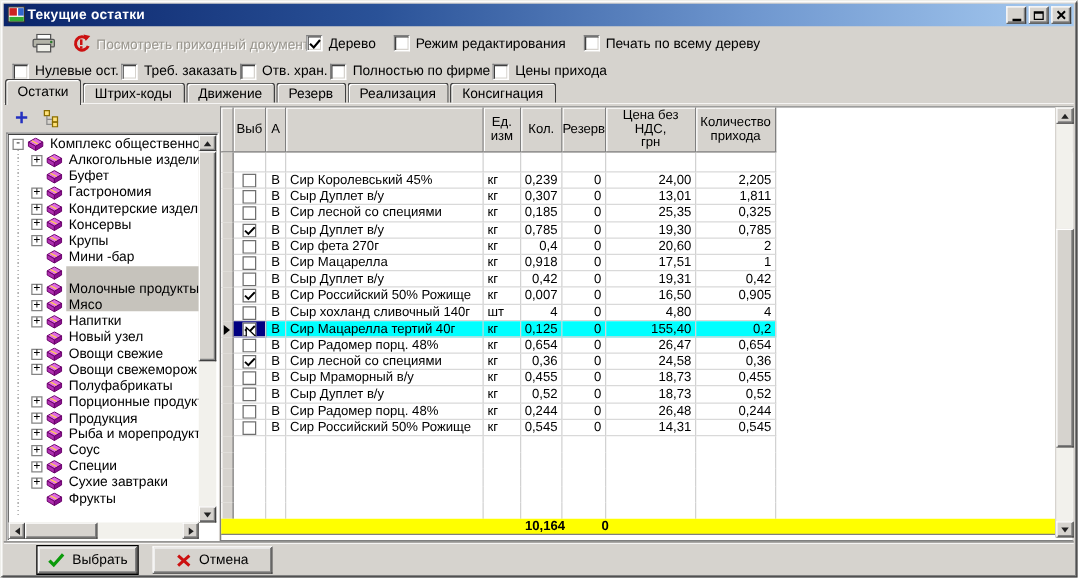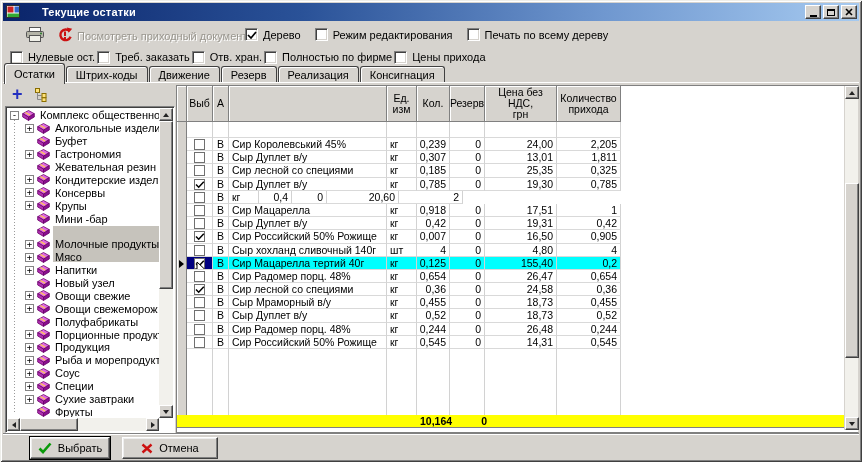--- a/index.html
+++ b/index.html
@@ -13,21 +13,21 @@
     overflow:hidden;
   }
 
   
   .titlebar{
     position:absolute; left:3px; top:3px; right:3px; height:18px;
     background:linear-gradient(90deg,#0a246a 0%,#2a5298 35%,#6f97cf 70%,#a6caf0 100%);
     display:flex; align-items:center; padding:0 2px;
   }
   .title-icon{ width:15px;height:14px; margin-left:1px; display:inline-flex; }
-  .title-text{ color:#fff; font-size:11px; font-weight:bold; margin-left:21px; letter-spacing:.2px; }
+  .title-text{ color:#fff; font-size:11px; font-weight:bold; margin-left:1px; letter-spacing:.2px; }
   .win-btns{ margin-left:auto; display:flex; gap:2px; align-items:center; }
   .wbtn{
     width:16px;height:14px; background:#d6d3ce; display:inline-flex; align-items:center; justify-content:center;
     border:1px solid; border-color:#fff #404040 #404040 #fff; box-shadow:inset -1px -1px 0 #808080;
   }
   .glyph-min{ width:7px;height:2px;background:#000;margin-top:7px; }
   .glyph-max{ width:8px;height:7px;border:1px solid #000;border-top:2px solid #000; }
 
   
   .toolbar1{ position:absolute; left:3px; top:21px; right:3px; height:27px; }
@@ -366,32 +366,20 @@
               <svg width="13" height="11" viewBox="0 0 13 11">
                 <path d="M6.5 0.5 L12.3 3.7 L6.5 7 L0.7 3.7 Z" fill="#e06ae0" stroke="#6a006a" stroke-width="0.8"></path>
                 <path d="M0.7 3.7 L6.5 7 L6.5 10.4 L0.7 7 Z" fill="#b030b0" stroke="#6a006a" stroke-width="0.8"></path>
                 <path d="M12.3 3.7 L6.5 7 L6.5 10.4 L12.3 7 Z" fill="#8a1090" stroke="#6a006a" stroke-width="0.8"></path>
                 <path d="M3.4 2.6 L8.3 5.2" stroke="#ffd24a" stroke-width="1.1" fill="none"></path>
               </svg>
             </span>
             <span class="tree-label">Гастрономия</span>
           </div>
 
-          <div class="tree-item">
-            <span class="expander"></span>
-            <span class="book-icon">
-              <svg width="13" height="11" viewBox="0 0 13 11">
-                <path d="M6.5 0.5 L12.3 3.7 L6.5 7 L0.7 3.7 Z" fill="#e06ae0" stroke="#6a006a" stroke-width="0.8"></path>
-                <path d="M0.7 3.7 L6.5 7 L6.5 10.4 L0.7 7 Z" fill="#b030b0" stroke="#6a006a" stroke-width="0.8"></path>
-                <path d="M12.3 3.7 L6.5 7 L6.5 10.4 L12.3 7 Z" fill="#8a1090" stroke="#6a006a" stroke-width="0.8"></path>
-                <path d="M3.4 2.6 L8.3 5.2" stroke="#ffd24a" stroke-width="1.1" fill="none"></path>
-              </svg>
-            </span>
-            <span class="tree-label">Жевательная резин</span>
-          </div>
 
           <div class="tree-item">
             <span class="expander">+</span>
             <span class="book-icon">
               <svg width="13" height="11" viewBox="0 0 13 11">
                 <path d="M6.5 0.5 L12.3 3.7 L6.5 7 L0.7 3.7 Z" fill="#e06ae0" stroke="#6a006a" stroke-width="0.8"></path>
                 <path d="M0.7 3.7 L6.5 7 L6.5 10.4 L0.7 7 Z" fill="#b030b0" stroke="#6a006a" stroke-width="0.8"></path>
                 <path d="M12.3 3.7 L6.5 7 L6.5 10.4 L12.3 7 Z" fill="#8a1090" stroke="#6a006a" stroke-width="0.8"></path>
                 <path d="M3.4 2.6 L8.3 5.2" stroke="#ffd24a" stroke-width="1.1" fill="none"></path>
               </svg>
@@ -777,20 +765,21 @@
           <div class="c w-ind">
             
           </div>
           <div class="c w-sel">
             <span class="rowcb">
               
             </span>
 
           </div>
           <div class="c w-a">В</div>
+          <div class="c w-name">Сир фета 270г</div>
           <div class="c w-unit">кг</div>
           <div class="c w-qty">0,4</div>
           <div class="c w-res">0</div>
           <div class="c w-price">20,60</div>
           <div class="c w-inc">2</div>
         </div>
 
         <div class="g-row">
           <div class="c w-ind">
             

